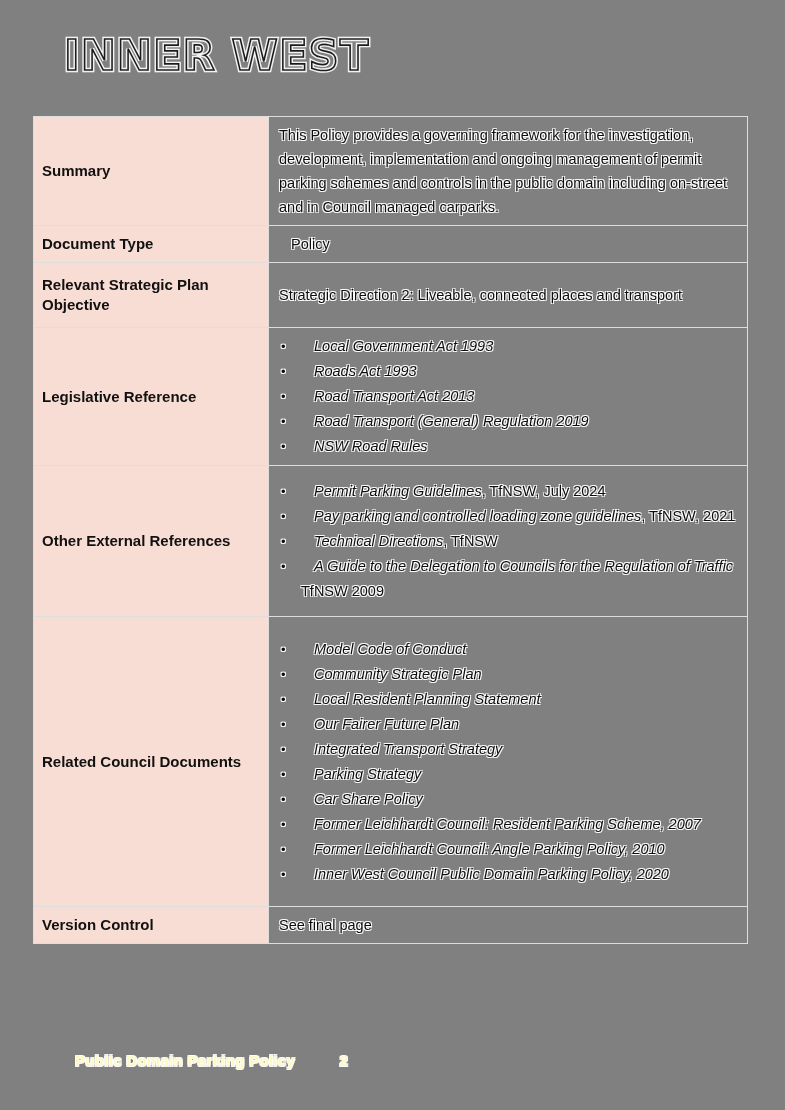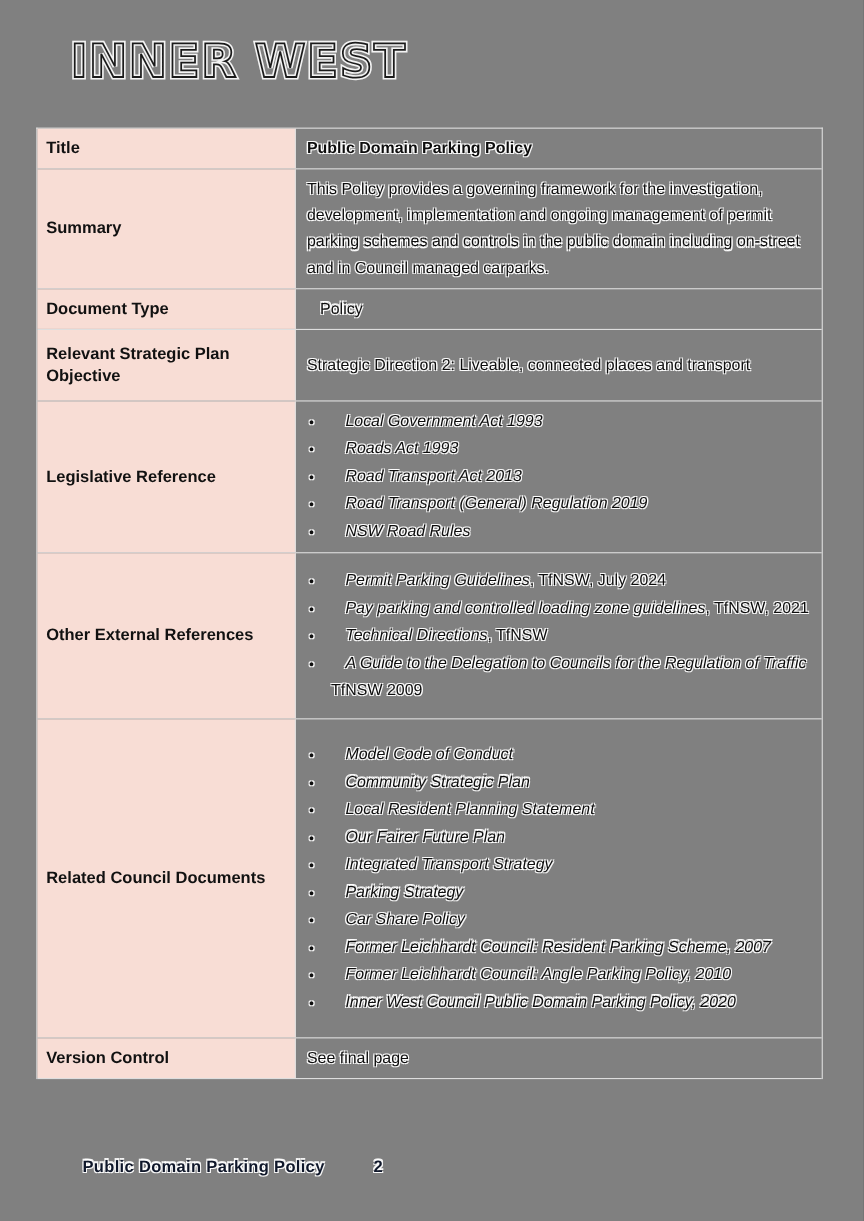--- a/index.html
+++ b/index.html
@@ -99,41 +99,37 @@
     padding-left: 2px;
   }
 
   
   .footer {
     position: absolute;
     left: 75px;
     top: 1052px;
     font-size: 15px;
     font-weight: 600;
-    color: #0f172a;
+    color: #fef9c3;
     letter-spacing: .3px;
   }
   .footer .pagenum { margin-left: 40px; }
 </style>
 </head>
 <body>
 
 <div class="page">
 
   <svg class="logo" viewBox="0 0 340 56">
     <text x="0" y="44" font-family="DejaVu Sans, sans-serif" font-size="42" font-weight="bold" letter-spacing="1" fill="none" stroke="#ffffff" stroke-width="4.5" opacity="0.9">INNER WEST</text>
     <text x="0" y="44" font-family="DejaVu Sans, sans-serif" font-size="42" font-weight="bold" letter-spacing="1" fill="none" stroke="#1b1b1b" stroke-width="1.6">INNER WEST</text>
   </svg>
 
   <div class="doc-table">
 
-    <div class="row r0">
-      <div class="cell-label">Title</div>
-      <div class="cell-content halo bold">Public Domain Parking Policy</div>
-    </div>
 
     <div class="row r1">
       <div class="cell-label">Summary</div>
       <div class="cell-content halo">This Policy provides a governing framework for the investigation, development, implementation and ongoing management of permit parking schemes and controls in the public domain including on-street and in Council managed carparks.</div>
     </div>
 
     <div class="row r2">
       <div class="cell-label">Document Type</div>
       <div class="cell-content halo">Policy</div>
     </div>

